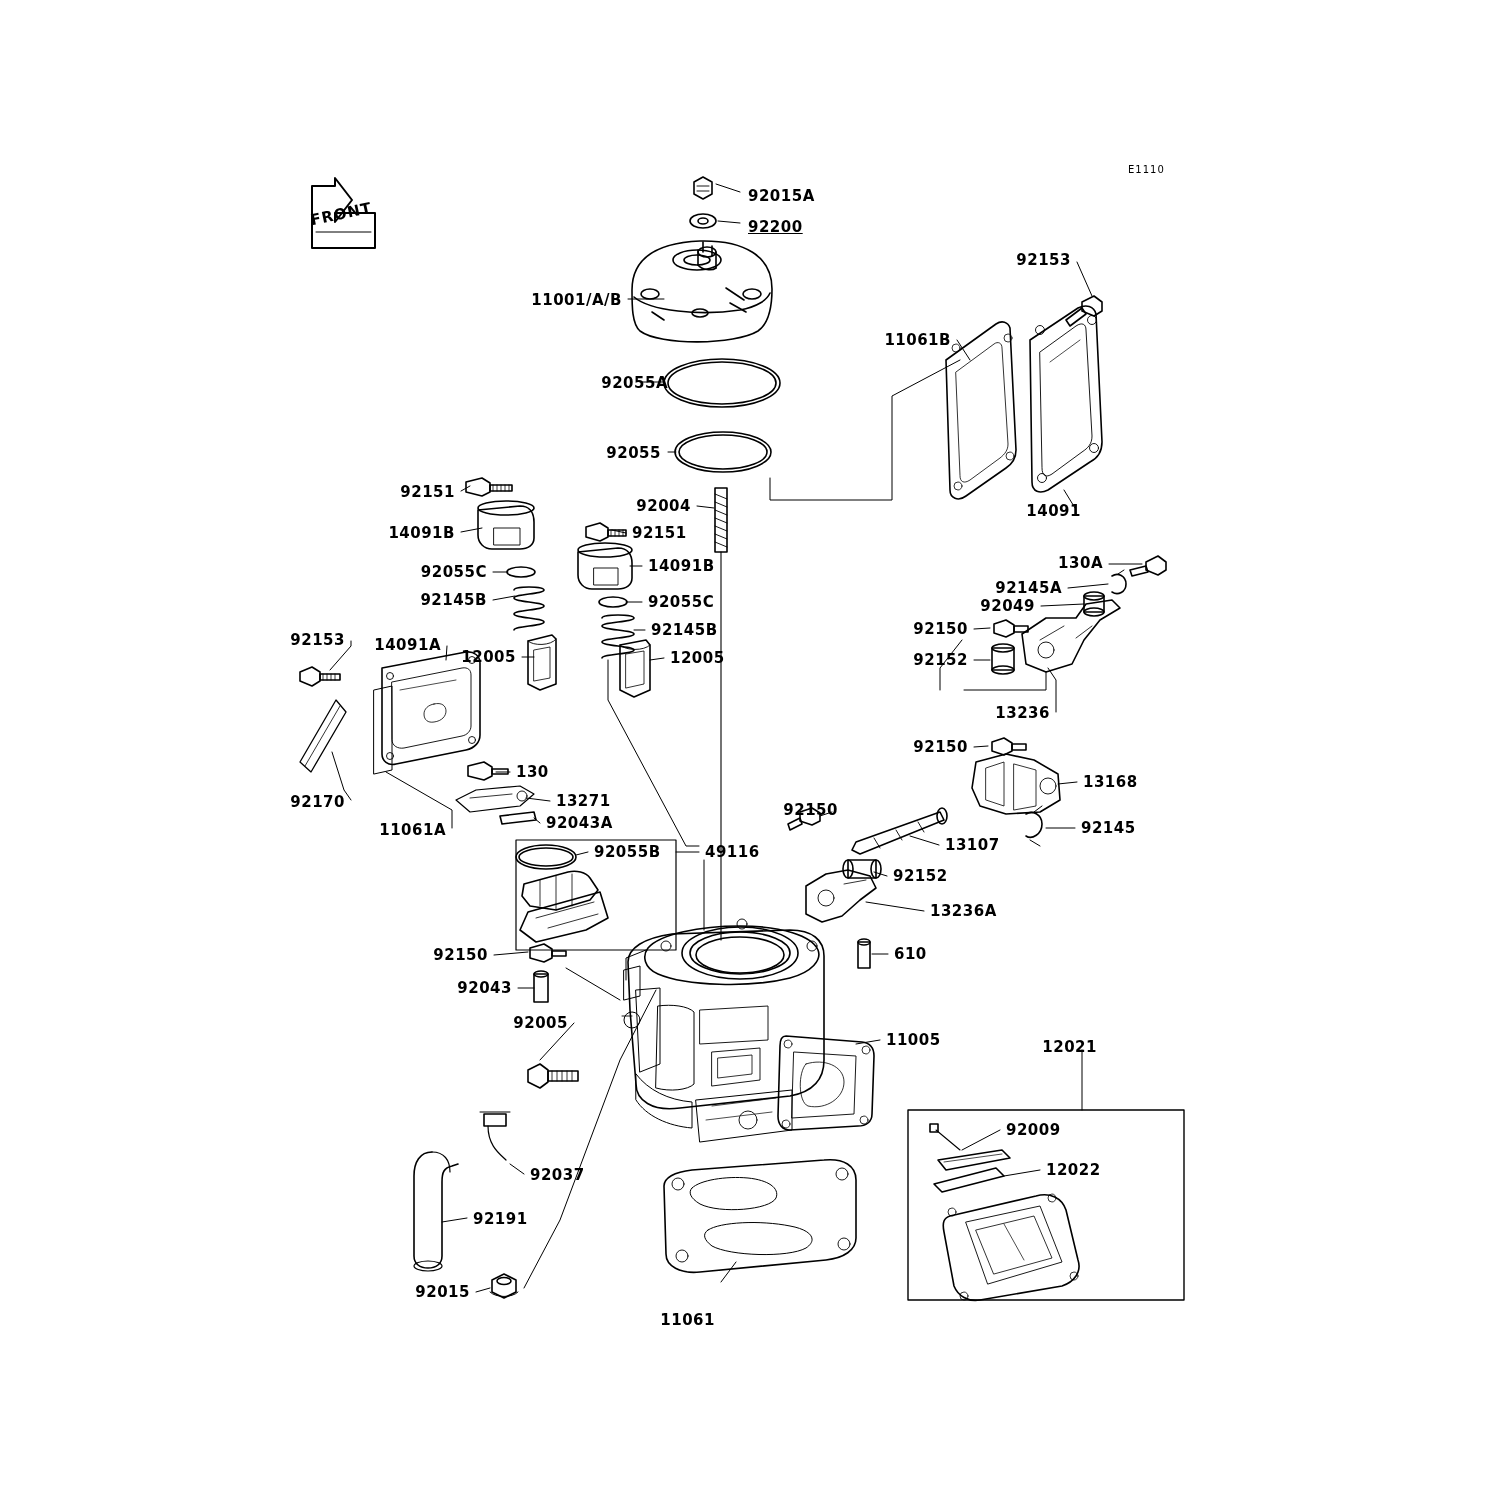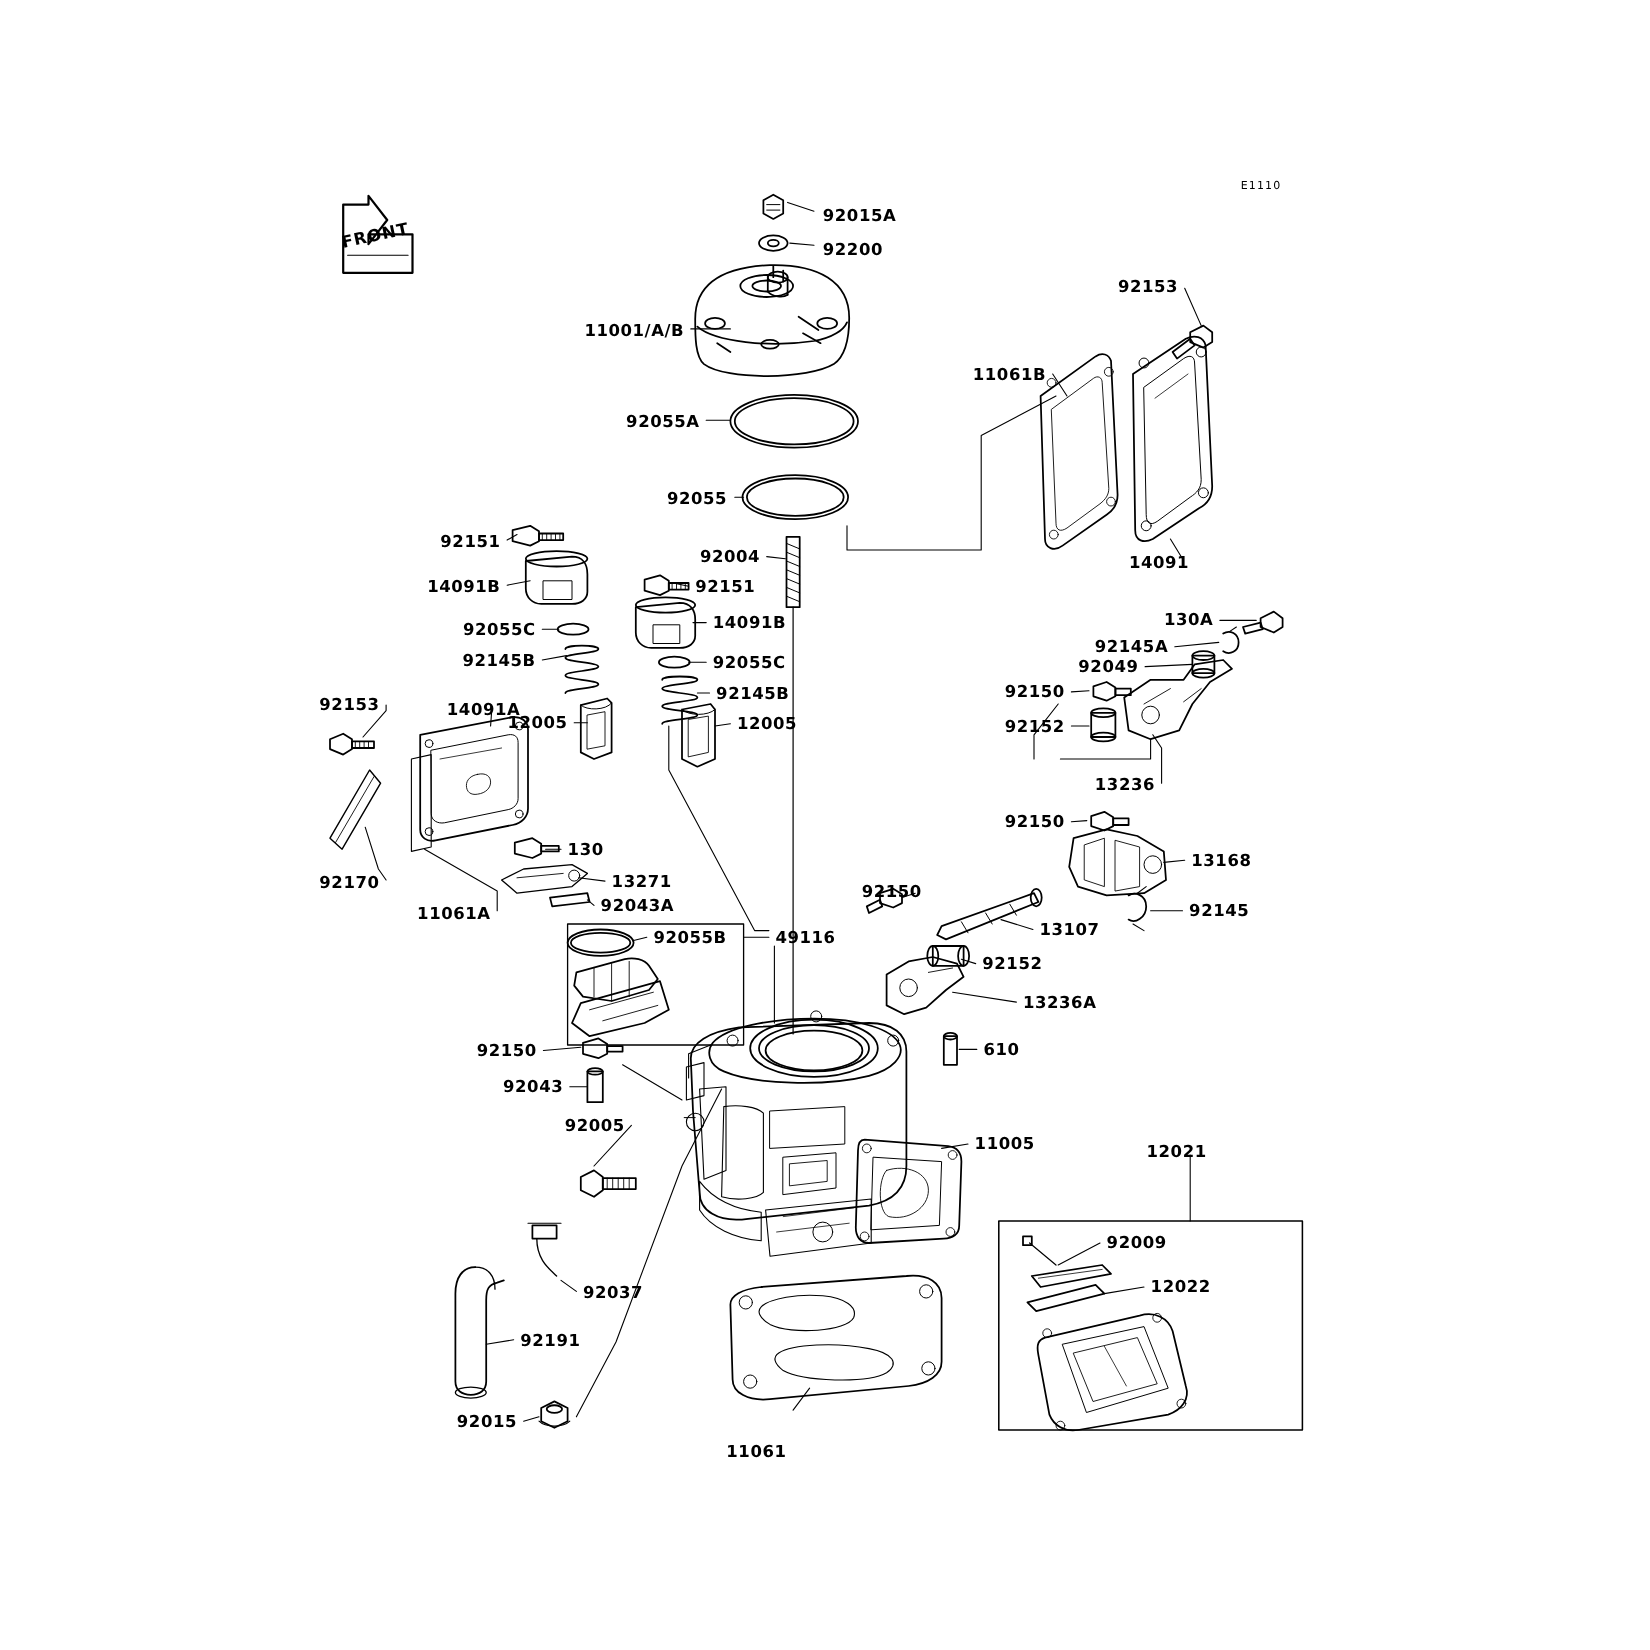--- a/index.html
+++ b/index.html
@@ -475,31 +475,31 @@
       </g>
     </g>
   </svg>
 
   <div class="label diag-code" style="left:1128px; top:164px;">E1110</div>
 
   <div class="front-text">FRONT</div>
 
   <div id="labels">
       <div class="label l" style="left: 748px; top: 196px;">92015A</div>
-      <div class="label l" style="left: 748px; top: 227px;">92200</div>
+      <div class="label l" style="left: 748px; top: 227px; text-decoration: underline;">92200</div>
       <div class="label r" style="left: 622px; top: 300px;">11001/A/B</div>
-      <div class="label r" style="left: 636px; top: 383px;">92055A</div>
+      <div class="label r" style="left: 668px; top: 383px;">92055A</div>
       <div class="label r" style="left: 661px; top: 453px;">92055</div>
       <div class="label r" style="left: 691px; top: 506px;">92004</div>
       <div class="label r" style="left: 455px; top: 492px;">92151</div>
       <div class="label r" style="left: 455px; top: 533px;">14091B</div>
       <div class="label r" style="left: 487px; top: 572px;">92055C</div>
       <div class="label r" style="left: 487px; top: 600px;">92145B</div>
       <div class="label r" style="left: 516px; top: 657px;">12005</div>
-      <div class="label r" style="left: 441px; top: 645px; margin-left: 32px;">14091A</div>
+      <div class="label r" style="left: 441px; top: 645px;">14091A</div>
       <div class="label r" style="left: 345px; top: 640px;">92153</div>
       <div class="label r" style="left: 345px; top: 802px;">92170</div>
       <div class="label r" style="left: 446px; top: 830px;">11061A</div>
       <div class="label l" style="left: 632px; top: 533px;">92151</div>
       <div class="label l" style="left: 648px; top: 566px;">14091B</div>
       <div class="label l" style="left: 648px; top: 602px;">92055C</div>
       <div class="label l" style="left: 651px; top: 630px;">92145B</div>
       <div class="label l" style="left: 670px; top: 658px;">12005</div>
       <div class="label l" style="left: 516px; top: 772px;">130</div>
       <div class="label l" style="left: 556px; top: 801px;">13271</div>

